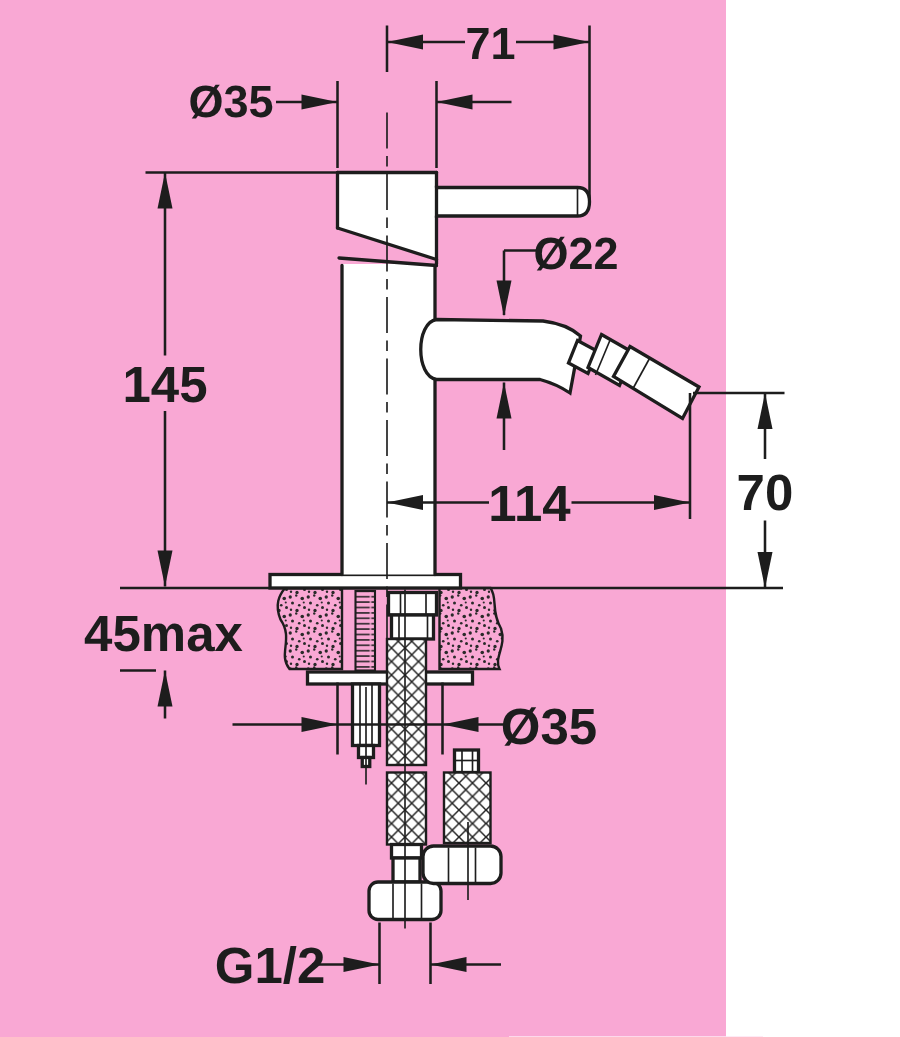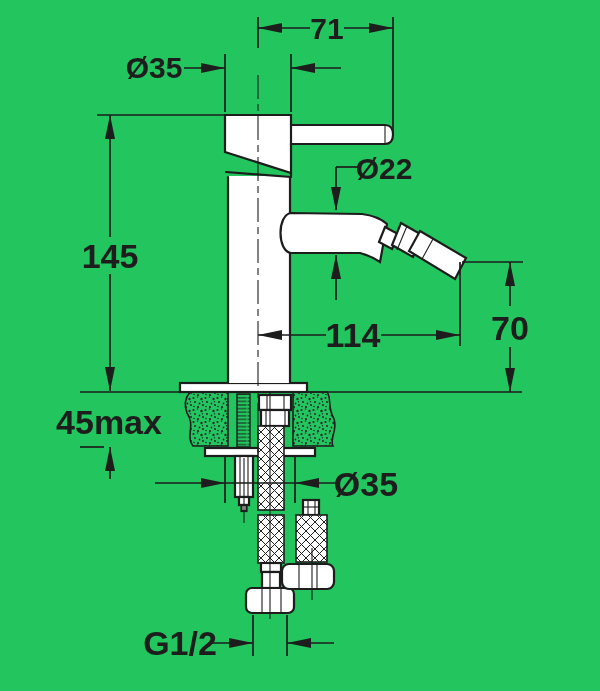--- a/index.html
+++ b/index.html
@@ -6,23 +6,23 @@
     margin: 0;
     padding: 0;
     background: #ffffff;
     width: 600px;
     height: 691px;
     overflow: hidden;
     font-family: "Liberation Sans", sans-serif;
   }
   #stage {
     position: relative;
-    width: 600px;
+    width: 484px;
     height: 691px;
-    background: #22c55e;
+    background: #f9a8d4;
   }
   svg { display: block; }
   .outline { stroke: #1d1d1d; stroke-width: 2.2; fill: none; stroke-linecap: round; }
   .outline-fill { stroke: #1d1d1d; stroke-width: 2.2; fill: #ffffff; }
   .thin { stroke: #1d1d1d; stroke-width: 1.1; fill: none; }
   .dim { stroke: #1d1d1d; stroke-width: 1.7; fill: none; }
   .arrow { fill: #1d1d1d; stroke: none; }
   .dimtext {
     fill: #1d1d1d;
     font-family: "Liberation Sans", sans-serif;

